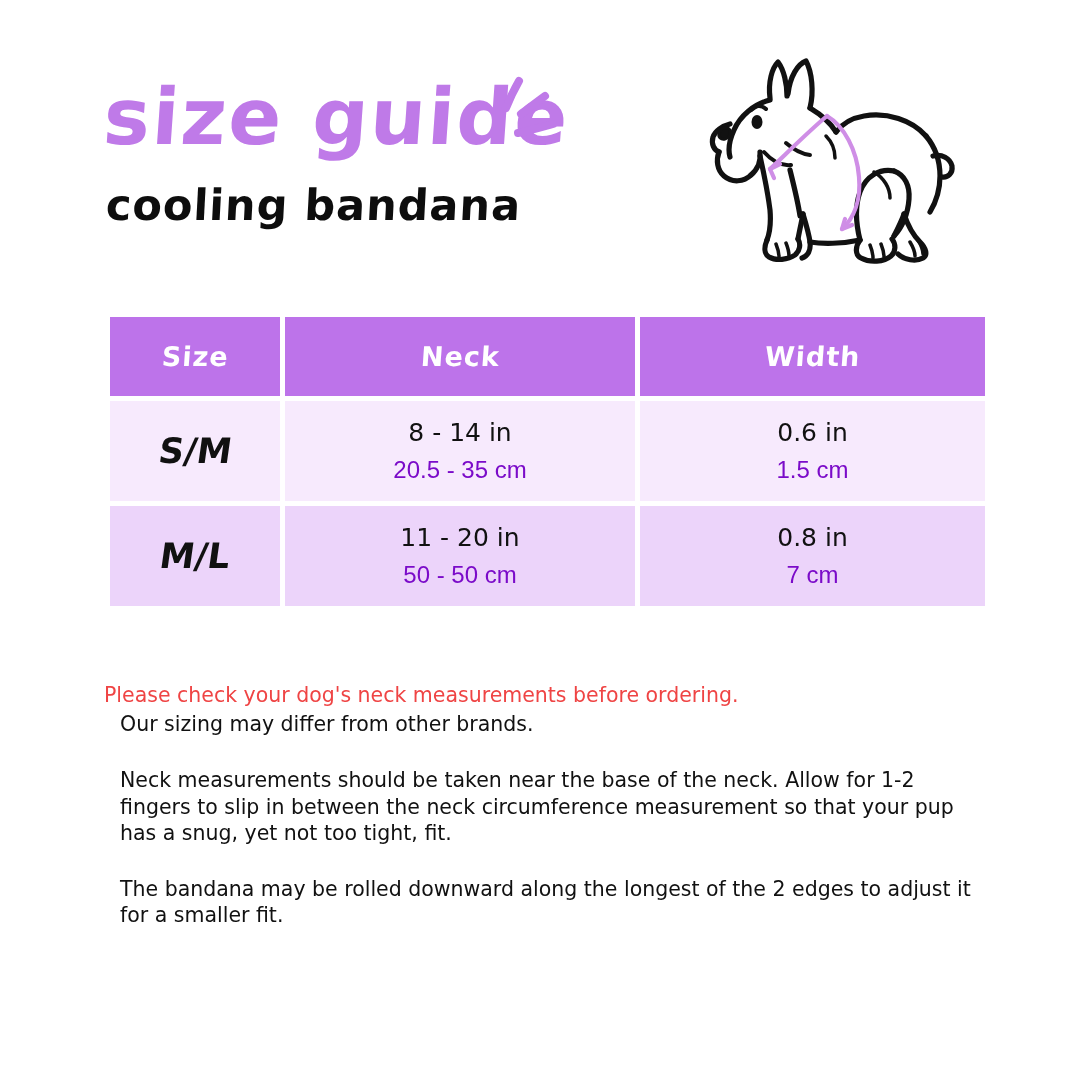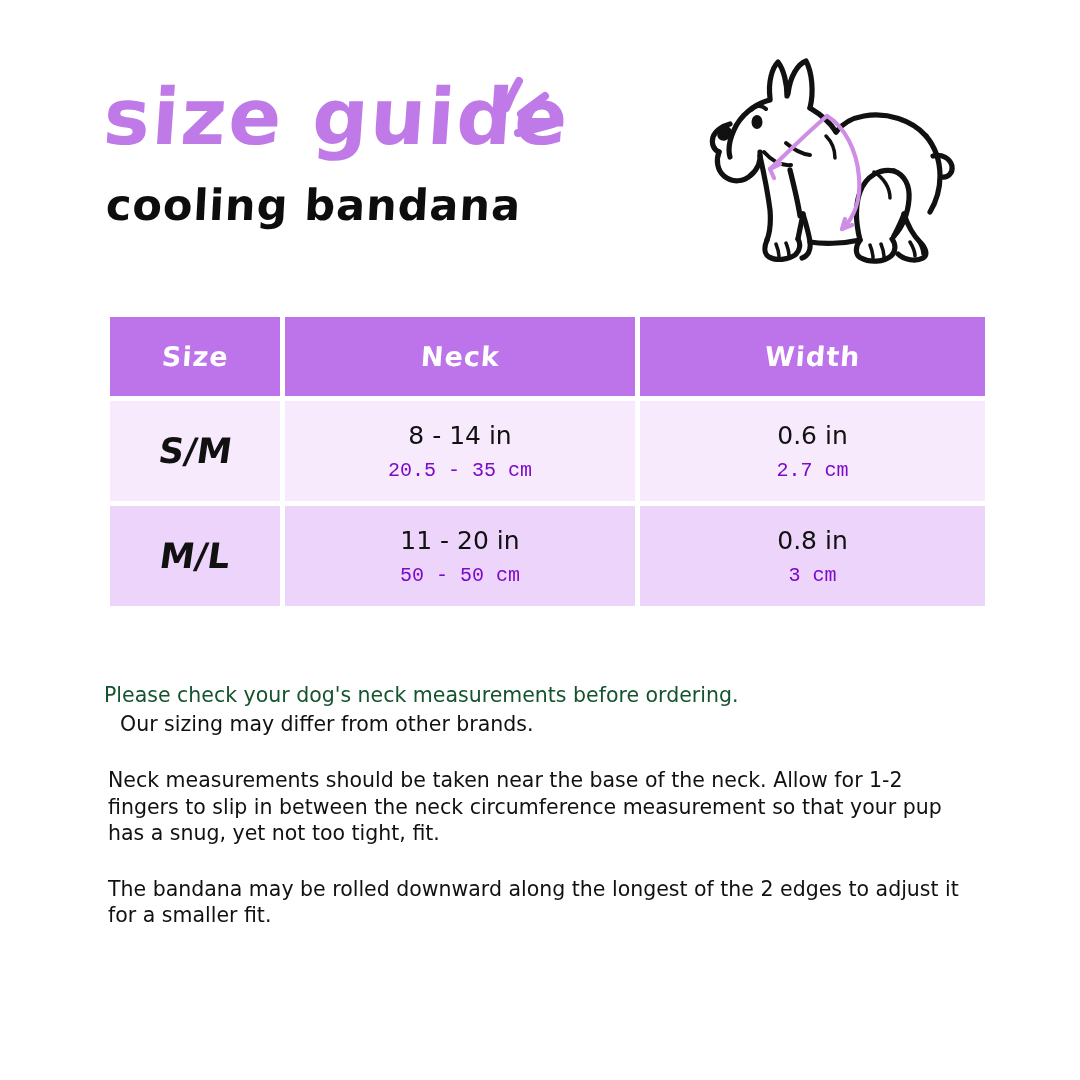--- a/index.html
+++ b/index.html
@@ -125,45 +125,45 @@
     align-items: center;
     justify-content: flex-end;
     gap: 9px;
   }
   .meas-in {
     font-family: "DejaVu Sans", sans-serif;
     font-size: 25px;
     color: #111111;
   }
   .meas-cm {
-    font-family: Liberation Mono, monospace;
-    font-size: 20px;
+    font-family: Liberation Sans, sans-serif;
+    font-size: 24px;
     color: #7b0bc9;
   }
 
   
   .notes {
     position: absolute;
     left: 104px;
     top: 682px;
     width: 872px;
     font-family: "DejaVu Sans", sans-serif;
     font-size: 20.5px;
     line-height: 1.28;
     color: #111111;
   }
   .note-highlight {
-    color: #14532d;
+    color: #ef4444;
     margin: 0;
   }
   .note-line {
     margin: 3px 0 0 16px;
   }
   .note-para {
-    margin: 30px 0 0 4px;
+    margin: 30px 0 0 16px;
   }
 </style>
 </head>
 <body>
 
 <div class="page">
 
   <div class="header-block">
     <div class="title-row">
       <h1 class="title">size guide</h1>
@@ -263,36 +263,36 @@
         <td class="cell-size"><span>S/M</span></td>
         <td>
           <div class="meas">
             <div class="meas-in">8 - 14 in</div>
             <div class="meas-cm">20.5 - 35 cm</div>
           </div>
         </td>
         <td>
           <div class="meas">
             <div class="meas-in">0.6 in</div>
-            <div class="meas-cm">2.7 cm</div>
+            <div class="meas-cm">1.5 cm</div>
           </div>
         </td>
       </tr>
       <tr class="row-b">
         <td class="cell-size"><span>M/L</span></td>
         <td>
           <div class="meas">
             <div class="meas-in">11 - 20 in</div>
             <div class="meas-cm">50 - 50 cm</div>
           </div>
         </td>
         <td>
           <div class="meas">
             <div class="meas-in">0.8 in</div>
-            <div class="meas-cm">3 cm</div>
+            <div class="meas-cm">7 cm</div>
           </div>
         </td>
       </tr>
     </tbody>
   </table>
 
   <div class="notes">
     <p class="note-highlight">Please check your dog's neck measurements before ordering.</p>
     <p class="note-line">Our sizing may differ from other brands.</p>
     <p class="note-para">Neck measurements should be taken near the base of the neck. Allow for 1-2 fingers to slip in between the neck circumference measurement so that your pup has a snug, yet not too tight, fit.</p>

